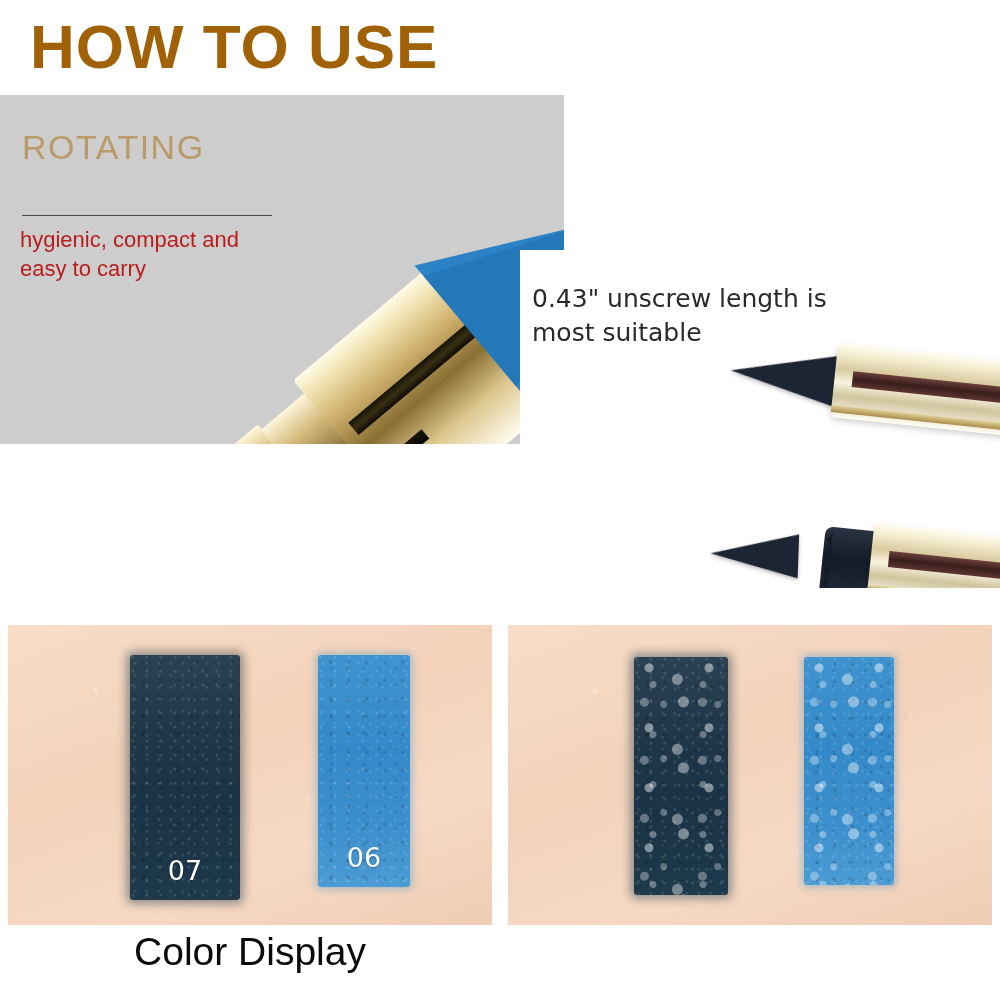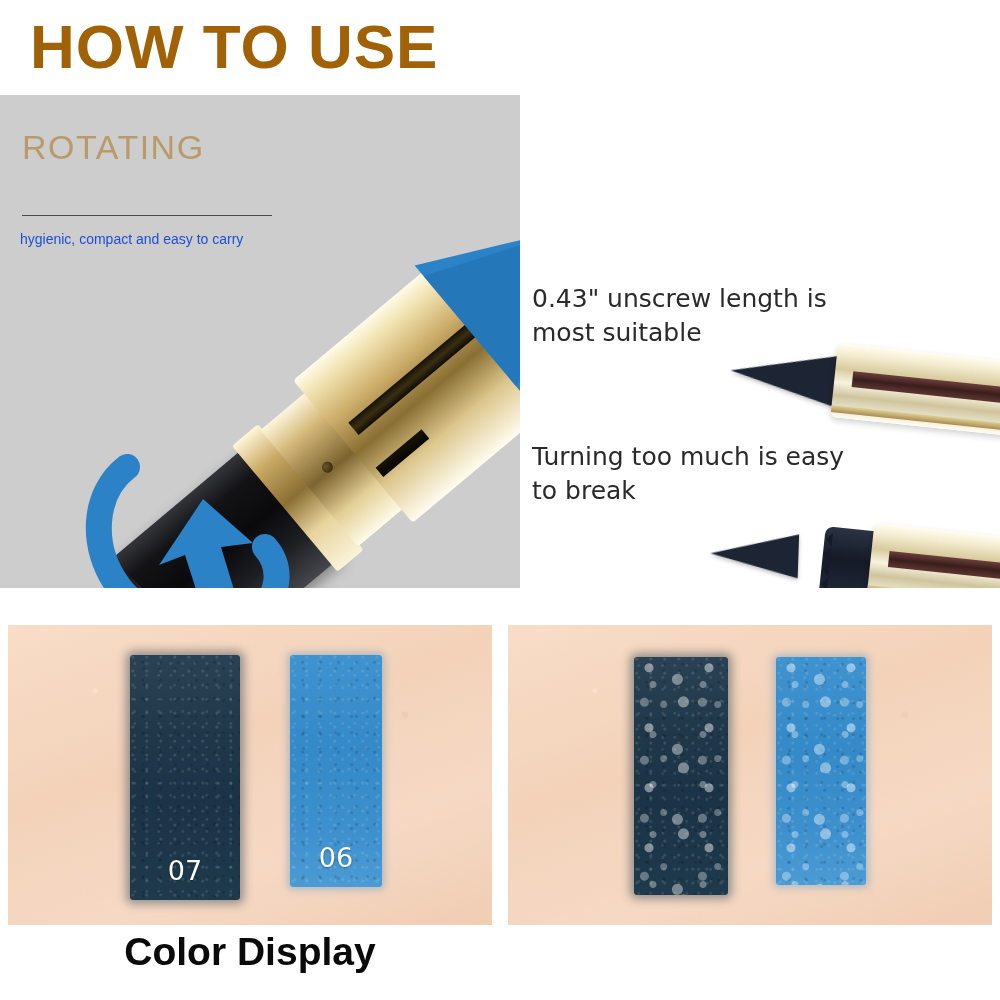--- a/index.html
+++ b/index.html
@@ -16,34 +16,34 @@
   .title{
     position:absolute;left:30px;top:12px;
     font-size:62px;line-height:70px;
     font-weight:700;letter-spacing:1px;color:#a16207;
     font-family:"Liberation Sans", sans-serif;
     white-space:nowrap;
   }
 
   
   .gray-panel{
-    position:absolute;left:0;top:95px;width:520px;height:493px;
-    background:#cdcdcd;overflow:hidden;
+    position:absolute;left:0;top:95px;width:520px;height:349px;
+    background:#cdcdcd;overflow:hidden;padding-left:44px;
   }
   .rot-title{
     position:absolute;left:22px;top:32px;
     font-size:34px;line-height:41px;font-weight:400;
     letter-spacing:1.5px;color:#b99a68;
   }
   .rot-rule{
     position:absolute;left:22px;top:120px;width:250px;height:1px;background:#4a4a4a;
   }
   .rot-sub{
     position:absolute;left:20px;top:130px;width:260px;
-    font-size:14px;line-height:29px;color:#1d4ed8;
+    font-size:22px;line-height:29px;color:#b91c1c;
   }
 
   
   .pencil{
     position:absolute;left:60px;top:60px;width:520px;height:520px;
     transform:rotate(-40deg);transform-origin:250px 300px;
   }
   .p-cap{          
     position:absolute;left:28px;top:252px;width:180px;height:146px;
     border-radius:10px 4px 4px 10px;
@@ -175,20 +175,21 @@
   .swatch{
     position:absolute;border-radius:3px;
   }
   .sw-dark{
     background:linear-gradient(180deg,#2a4253 0%,#20384a 30%,#1b3346 60%,#1e3a4c 100%);
     box-shadow:0 0 10px 4px rgba(30,55,72,.45);
   }
   .sw-blue{
     background:linear-gradient(180deg,#3f93cf 0%,#3489c8 40%,#3d90cd 75%,#4b9bd4 100%);
     box-shadow:0 0 7px 3px rgba(62,140,200,.35);
+    margin-left:28px;
   }
   .sw-grain{
     position:absolute;inset:0;border-radius:3px;
     background:
       radial-gradient(circle at 20% 15%, rgba(255,255,255,.12) 0 1px, transparent 2px),
       radial-gradient(circle at 70% 40%, rgba(0,0,0,.14) 0 1px, transparent 2px),
       radial-gradient(circle at 40% 70%, rgba(255,255,255,.10) 0 1px, transparent 2px),
       radial-gradient(circle at 85% 85%, rgba(0,0,0,.12) 0 1px, transparent 2px);
     background-size:14px 14px,18px 18px,12px 12px,16px 16px;
   }
@@ -204,21 +205,21 @@
     background-size:60px 60px,70px 70px,50px 50px,66px 66px,58px 58px,54px 54px;
   }
   .sw-label{
     position:absolute;bottom:14px;left:0;right:0;text-align:center;
     color:#ffffff;font-size:27px;font-weight:400;
     font-family:"DejaVu Sans", sans-serif;
     text-shadow:0 1px 2px rgba(0,0,0,.35);
   }
   .caption{
     position:absolute;top:930px;height:56px;
-    font-size:39px;font-weight:700;color:#0a0a0a;text-align:center;
+    font-size:39px;font-weight:400;color:#0a0a0a;text-align:center;
     font-family:"Liberation Sans", sans-serif;
   }
   .caption.left{left:8px;width:484px;}
   .caption.right{left:508px;width:484px;}
 </style>
 </head>
 <body>
 
 <div class="root">
 
@@ -247,21 +248,20 @@
     </div>
 
     <svg class="arrow-svg" viewBox="0 0 230 250">
       <path d="M52 52 C 18 78, 14 132, 44 172 C 78 216, 150 230, 186 196 C 206 176, 206 150, 190 132" fill="none" stroke="#2b82c6" stroke-width="26" stroke-linecap="round"></path>
       <path d="M128 84 L 178 128 L 146 132 L 160 178 L 126 190 L 110 140 L 84 150 Z" fill="#2b82c6"></path>
     </svg>
   </div>
 
   <div class="right-panel">
     <div class="rp-text t1">0.43" unscrew length is most suitable</div>
-    <div class="rp-text t2">Turning too much is easy to break</div>
 
     <div class="pen pen-a">
       <div class="pen-tip"></div>
       <div class="pen-body"></div>
 
     </div>
 
     <div class="pen pen-b">
       <div class="bk-piece"></div>
       <div class="bk-stub"></div>

